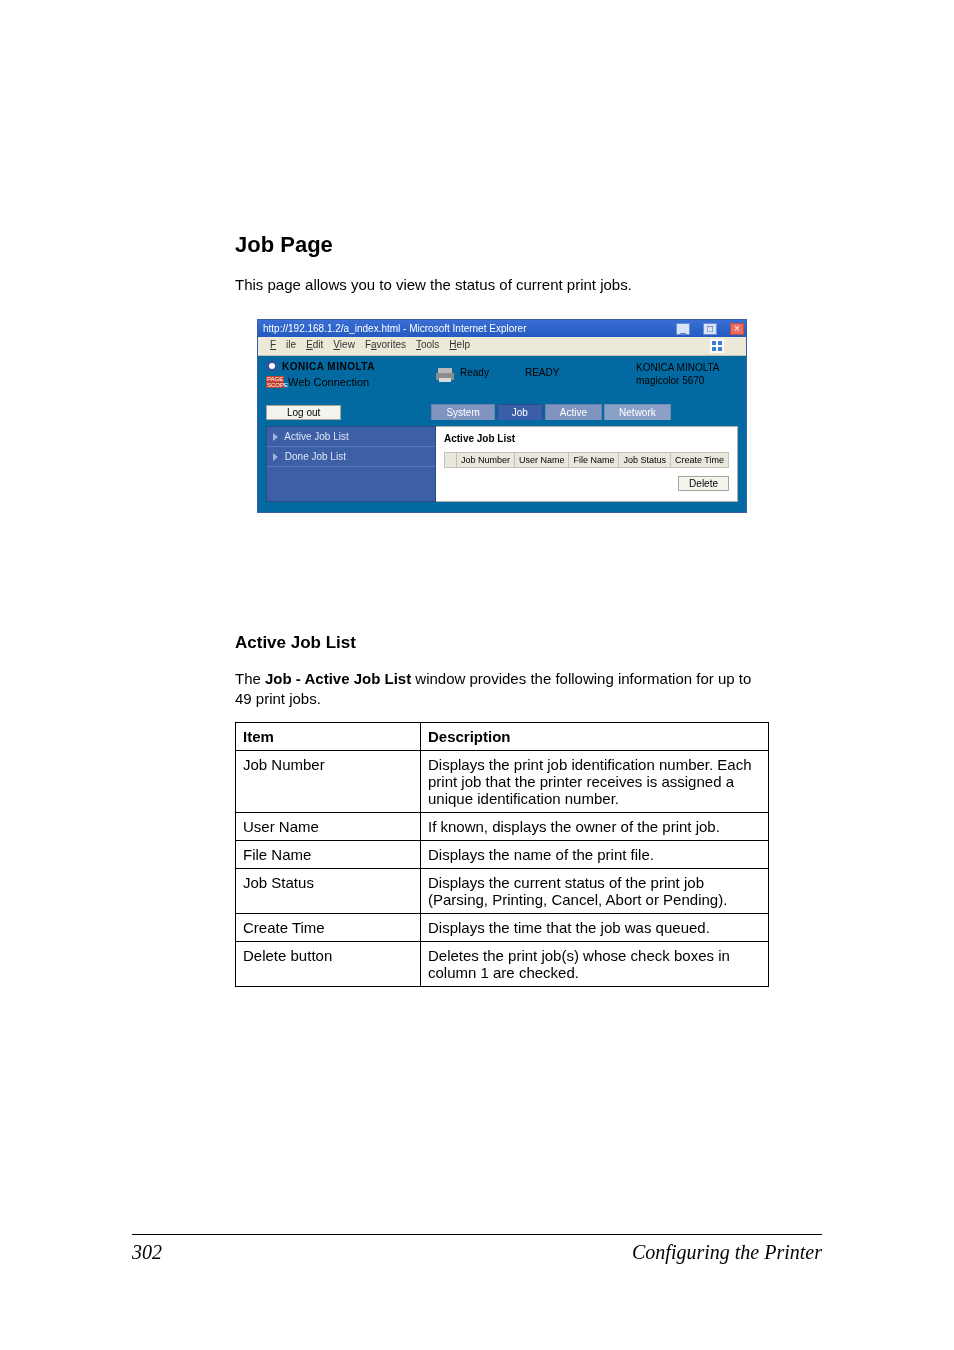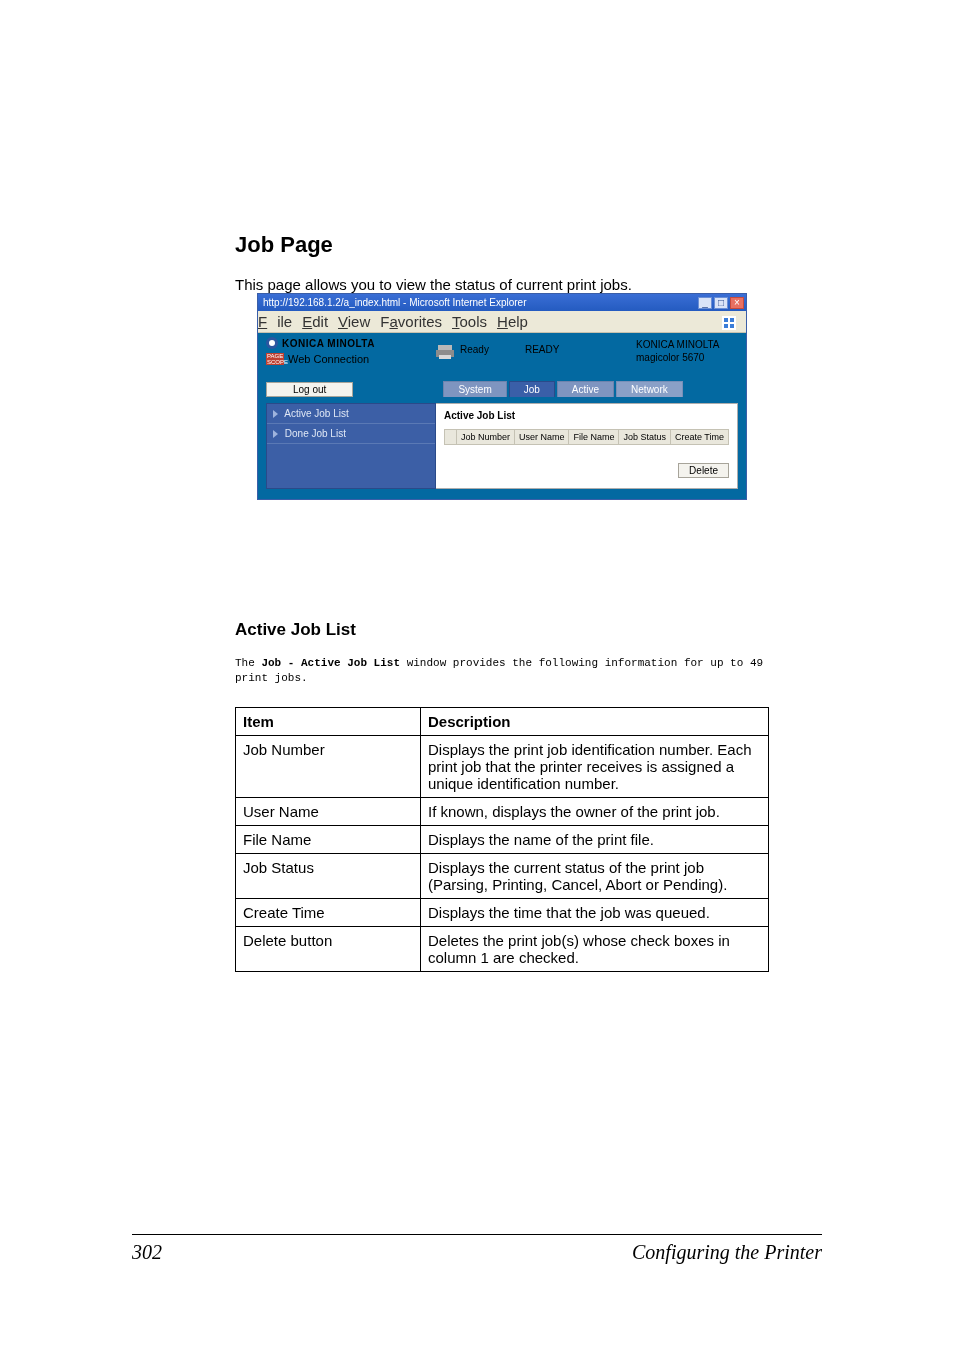--- a/index.html
+++ b/index.html
@@ -18,62 +18,63 @@
     color: #000;
   }
   .h1 {
     font-size: 22px;
     font-weight: bold;
     margin-bottom: 18px;
   }
   .para-intro {
     font-size: 15px;
     margin-left: 0;
+    margin-bottom: 26px;
   }
   
   .shot-wrap {
     margin-left: 22px;
     margin-bottom: 120px;
   }
   .ie-window {
     width: 488px;
     border: 1px solid #3a5ea8;
     background: #fff;
     font-size: 10px;
   }
   .ie-title {
     background: linear-gradient(#3a6ed5, #245bc0);
     color: #fff;
     display: flex;
     align-items: center;
     height: 17px;
     padding: 0 2px;
     font-size: 10px;
+    gap: 11px;
   }
   .ie-title .tt { flex: 1; padding-left: 3px;}
   .ie-winbtn {
     display: inline-block;
     width: 14px; height: 12px;
     margin-left: 2px;
     background: #d9e3f7;
     border: 1px solid #6b8fd6;
     box-sizing: border-box;
     text-align: center;
     line-height: 10px;
     color: #2b4a8c;
   }
   .ie-winbtn.close { background: #e87062; color: #fff; border-color:#c84a3c;}
   .ie-menu {
     background: #ece9d8;
     border-bottom: 1px solid #c7c2af;
     display: flex;
-    padding: 2px 0;
-    font-size: 15px;
+    padding: 2px 12px;
+    font-size: 10px;
     color: #333;
-    align-items: flex-end;
   }
   .ie-menu span { margin-right: 10px; }
   .ie-menu span u { text-decoration: underline; }
   .ie-flag {
     margin-left:auto;
     width:14px;height:14px;
     display:inline-block;
   }
   .ie-flag svg{display:block}
   .ie-content {
@@ -115,21 +116,21 @@
   }
   .ready-line{display:flex;flex-direction:column;font-size:10px;}
   .brand-right {
     flex:1;font-size:10px;line-height:13px;padding-left:40px;
   }
   .logout-tabs {
     display:flex;align-items:center;margin-bottom:6px;
   }
   .logout-btn{
     display:inline-block;border:1px solid #a7a49a;background:#f4f3ee;
-    font-size:10px;padding:1px 26px;margin-right:90px;
+    font-size:10px;padding:1px 20px;margin-right:90px;
   }
   .tabbar{display:flex;}
   .tab{
     font-size:10px;color:#fff;padding:2px 14px;background:#3a5fa8;
     border:1px solid #2a4a89;border-bottom:none;margin-right:2px;
   }
   .tab.inactive{background:#7f95c0;border-color:#6d83ad;}
   .tab.network{background:#8aa0c7;border-color:#778fb8;}
   .content-row{display:flex;}
   .sidepanel{
@@ -147,37 +148,36 @@
   }
   .mp-title{font-size:10px;font-weight:bold;margin-bottom:8px;}
   .mp-table{
     width:100%;border-collapse:collapse;font-size:9px;
   }
   .mp-table th{
     background:#e9e7dc;border:1px solid #c5c2b4;padding:2px 4px;font-weight:normal;
     text-align:center;white-space:nowrap;
   }
   .mp-table th:first-child{width:16px;}
-  .del-row{text-align:right;padding-top:18px;}
+  .del-row{text-align:right;padding-top:8px;}
   .del-btn{
     display:inline-block;border:1px solid #a7a49a;background:#f4f3ee;
     font-size:10px;padding:1px 10px;
   }
 
   
   .h2 {
     font-size: 17px;
     font-weight: bold;
     margin-bottom: 16px;
   }
   .para {
-    font-size: 11px;
+    font-size: 15px;
     line-height: 1.35;
-    margin-bottom: 21px;
-    font-family: Liberation Mono, monospace;
+    margin-bottom: 12px;
   }
   table.doc-table{
     width:100%;
     border-collapse: collapse;
     font-size:15px;
   }
   table.doc-table th, table.doc-table td{
     border:1px solid #000;
     padding:5px 7px;
     text-align:left;

